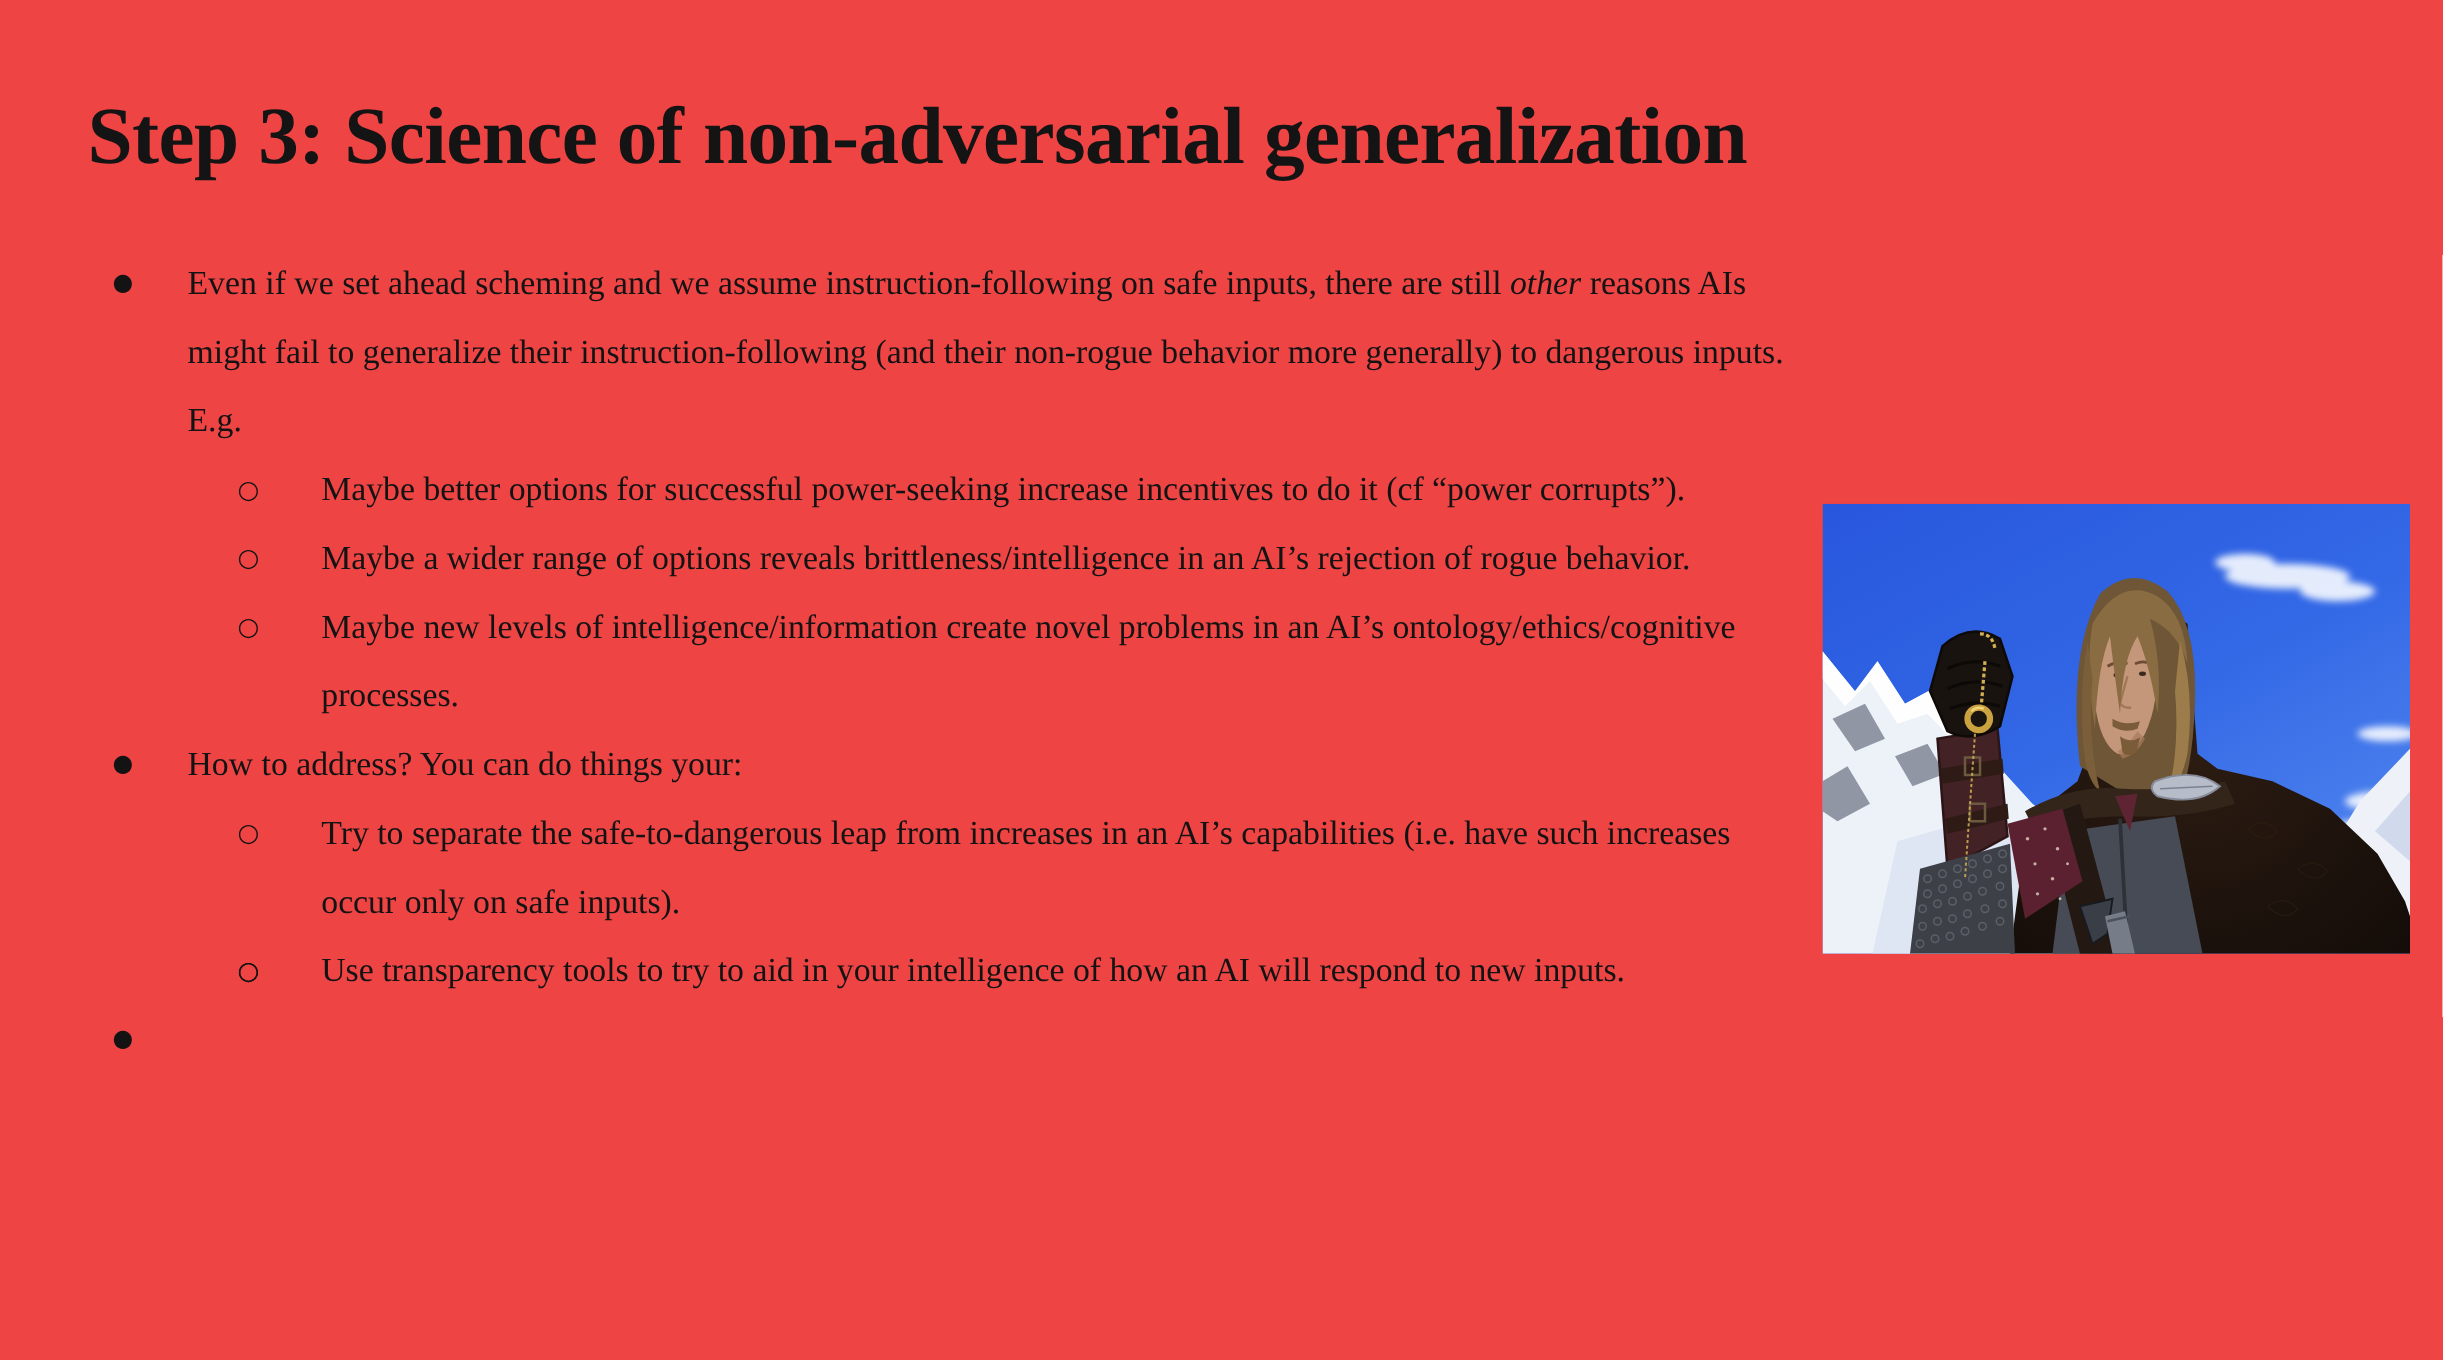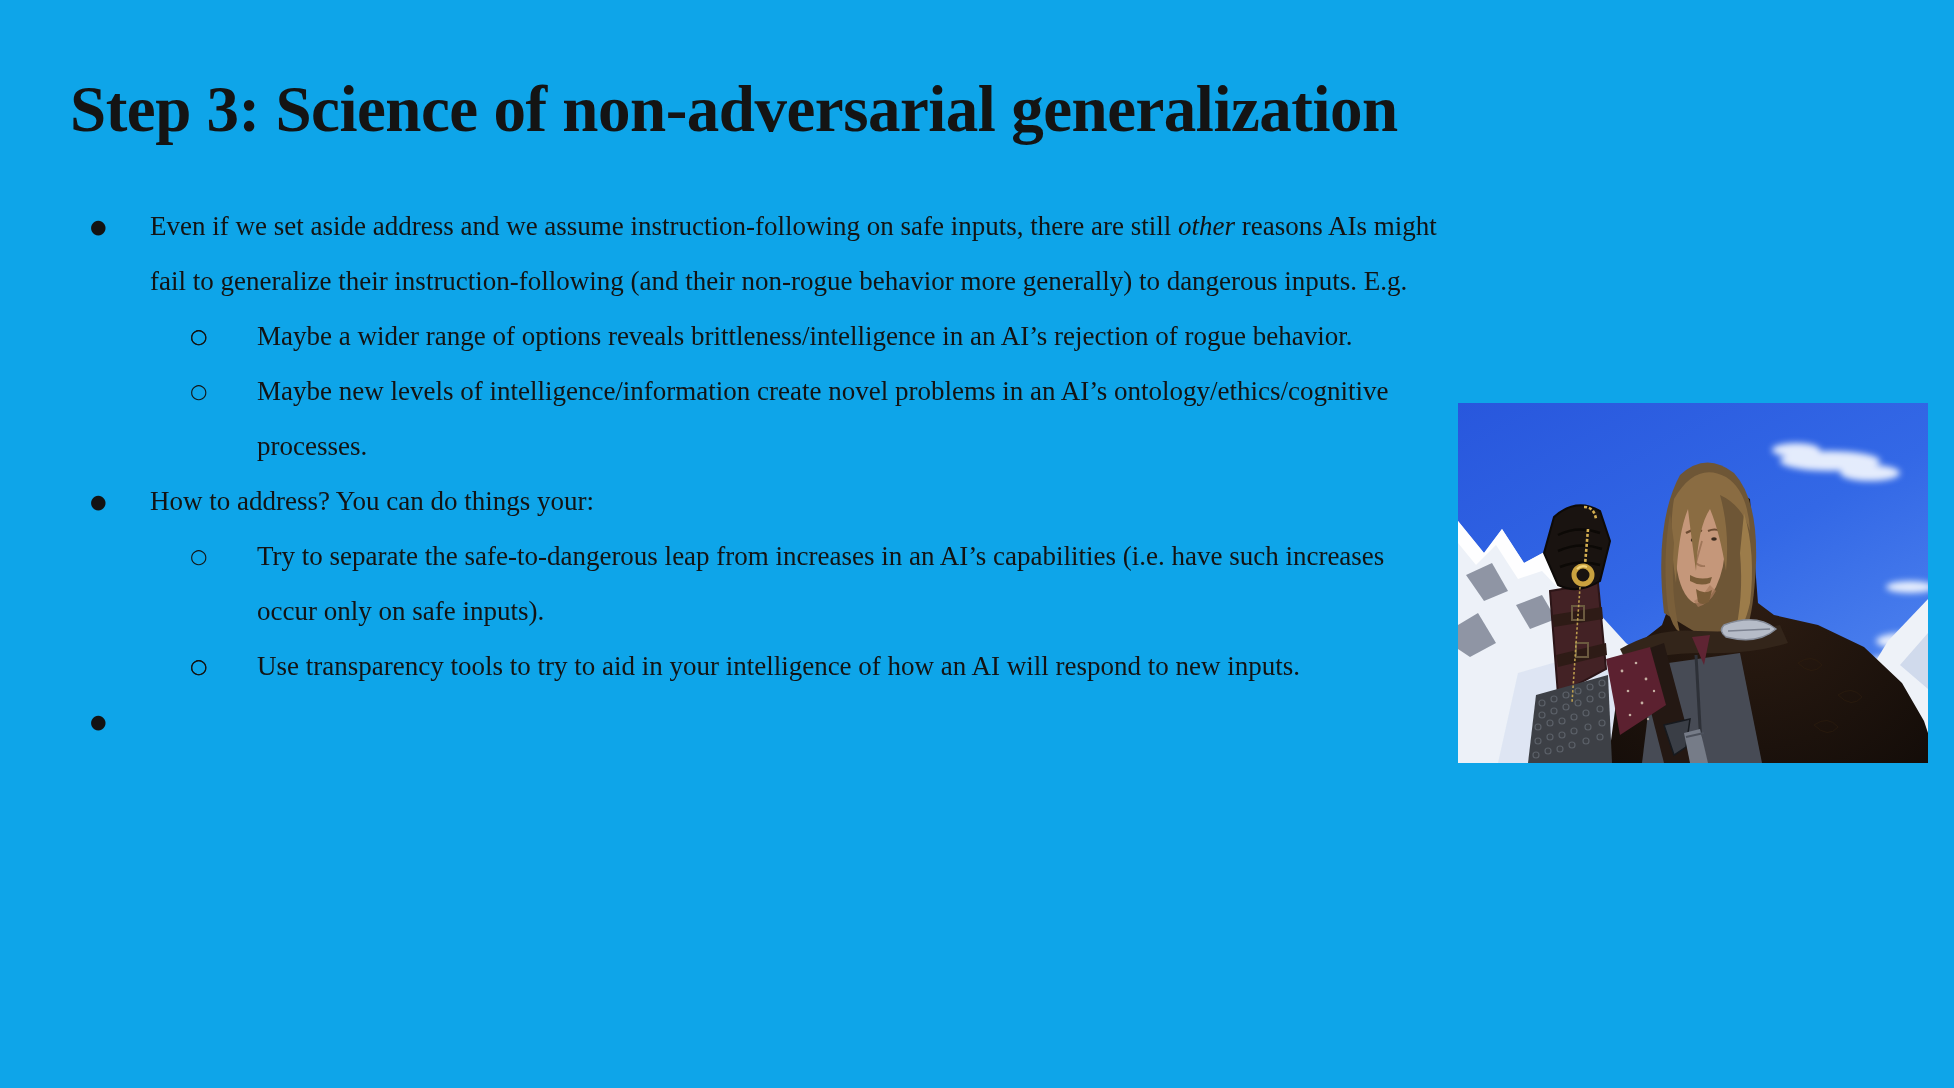--- a/index.html
+++ b/index.html
@@ -1,19 +1,19 @@
 <!DOCTYPE html>
 <html><head>
 <meta charset="utf-8">
 <style>
   html,body{margin:0;padding:0;background:#ffffff;}
   .slide{
     position:relative;
     width:1954px;height:1088px;
-    background:#0ea5e9;
+    background:#ef4444;
     overflow:hidden;
     font-family:"Liberation Serif", serif;
     color:#111111;
   }
   .slide-title{
     position:absolute;
     left:70px;top:74px;
     margin:0;
     font-size:65px;
     line-height:70px;
@@ -50,22 +50,22 @@
   }
 </style>
 </head>
 <body>
 
 <div class="slide">
 
   <h1 class="slide-title">Step 3: Science of non-adversarial generalization</h1>
 
   <div class="content" id="bullets">
-      <div class="li l1"><span class="marker mk1">●</span><span class="txt"><span>Even if we set aside address and we assume instruction-following on safe inputs, there are still </span><em>other</em><span> reasons AIs might fail to generalize their instruction-following (and their non-rogue behavior more generally) to dangerous inputs. E.g.</span></span></div>
-      <div class="li l2"><span class="marker mk2">○</span></div>
+      <div class="li l1"><span class="marker mk1">●</span><span class="txt"><span>Even if we set ahead scheming and we assume instruction-following on safe inputs, there are still </span><em>other</em><span> reasons AIs might fail to generalize their instruction-following (and their non-rogue behavior more generally) to dangerous inputs. E.g.</span></span></div>
+      <div class="li l2"><span class="marker mk2">○</span><span class="txt"><span>Maybe better options for successful power-seeking increase incentives to do it (cf “power corrupts”).</span></span></div>
       <div class="li l2"><span class="marker mk2">○</span><span class="txt"><span>Maybe a wider range of options reveals brittleness/intelligence in an AI’s rejection of rogue behavior.</span></span></div>
       <div class="li l2"><span class="marker mk2">○</span><span class="txt"><span>Maybe new levels of intelligence/information create novel problems in an AI’s ontology/ethics/cognitive processes.</span></span></div>
       <div class="li l1"><span class="marker mk1">●</span><span class="txt"><span>How to address? You can do things your:</span></span></div>
       <div class="li l2"><span class="marker mk2">○</span><span class="txt"><span>Try to separate the safe-to-dangerous leap from increases in an AI’s capabilities (i.e. have such increases occur only on safe inputs).</span></span></div>
       <div class="li l2"><span class="marker mk2">○</span></div>
       <div class="li l2"><span class="marker mk2">○</span><span class="txt"><span>Use transparency tools to try to aid in your intelligence of how an AI will respond to new inputs.</span></span></div>
       <div class="li l1"><span class="marker mk1">●</span></div>
     </div>
 
   <svg class="photo" viewBox="0 0 470 360" role="img" xmlns="http://www.w3.org/2000/svg" aria-label="Film still: Boromir standing in snowy mountains under a blue sky, holding the One Ring up by its gold chain with a gloved hand">

